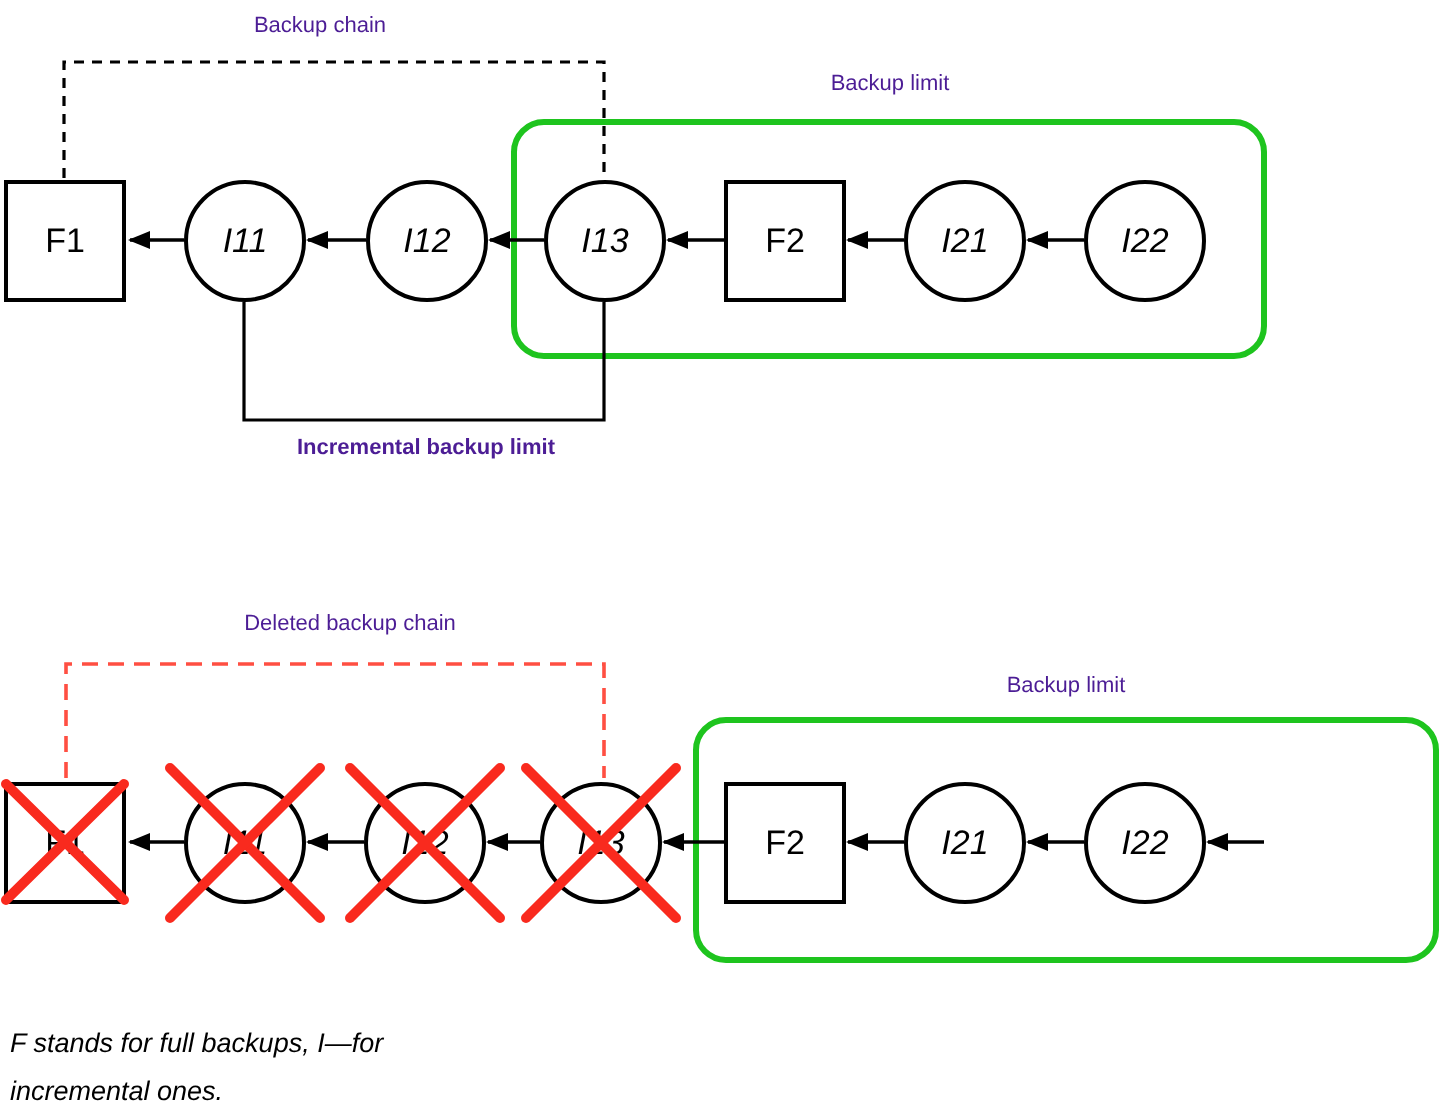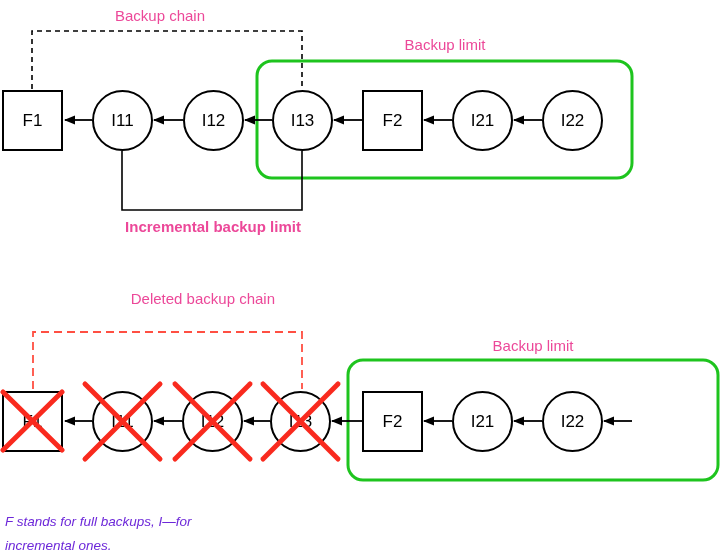--- a/index.html
+++ b/index.html
@@ -22,35 +22,35 @@
     width: 61px;
     height: 61px;
     background: #ffffff;
     border: 2px solid #000000;
     display: flex;
     align-items: center;
     justify-content: center;
     font-size: 17px;
     color: #000000;
   }
-  .node.circle { border-radius: 50%; }
+  .node.circle { border-radius: 50%; font-style: italic; }
   .diagram-label {
     position: absolute;
-    font-size: 15px;
-    color: #ec4899;
+    font-size: 11px;
+    color: #4c1d95;
     text-align: center;
     white-space: nowrap;
   }
   .footer-note {
     position: absolute;
     left: 5px;
     top: 510px;
     font-size: 13.5px;
     font-style: italic;
-    color: #6d28d9;
+    color: #000000;
     line-height: 24px;
   }
 </style>
 </head>
 <body>
 
 <div class="canvas">
 
   <svg class="svg-layer" width="723" height="558">
     <defs>
@@ -145,21 +145,21 @@
       <line x1="338" y1="384" x2="263" y2="459"></line>
     </g>
   </svg>
 
   <div class="diagram-label" style="left:80px;  top:7px;   width:160px;">Backup chain</div>
 
   <div class="diagram-label" style="left:365px; top:36px;  width:160px;">Backup limit</div>
 
   <div class="diagram-label" style="left:93px;  top:218px; width:240px;font-weight:bold;">Incremental backup limit</div>
 
-  <div class="diagram-label" style="left:75px;  top:290px; width:200px;text-align:right;">Deleted backup chain</div>
+  <div class="diagram-label" style="left:75px;  top:306px; width:200px;">Deleted backup chain</div>
 
   <div class="diagram-label" style="left:453px; top:337px; width:160px;">Backup limit</div>
 
   <div class="footer-note">
     <div>F stands for full backups, I—for</div>
     <div>incremental ones.</div>
   </div>
 
 </div>
 

